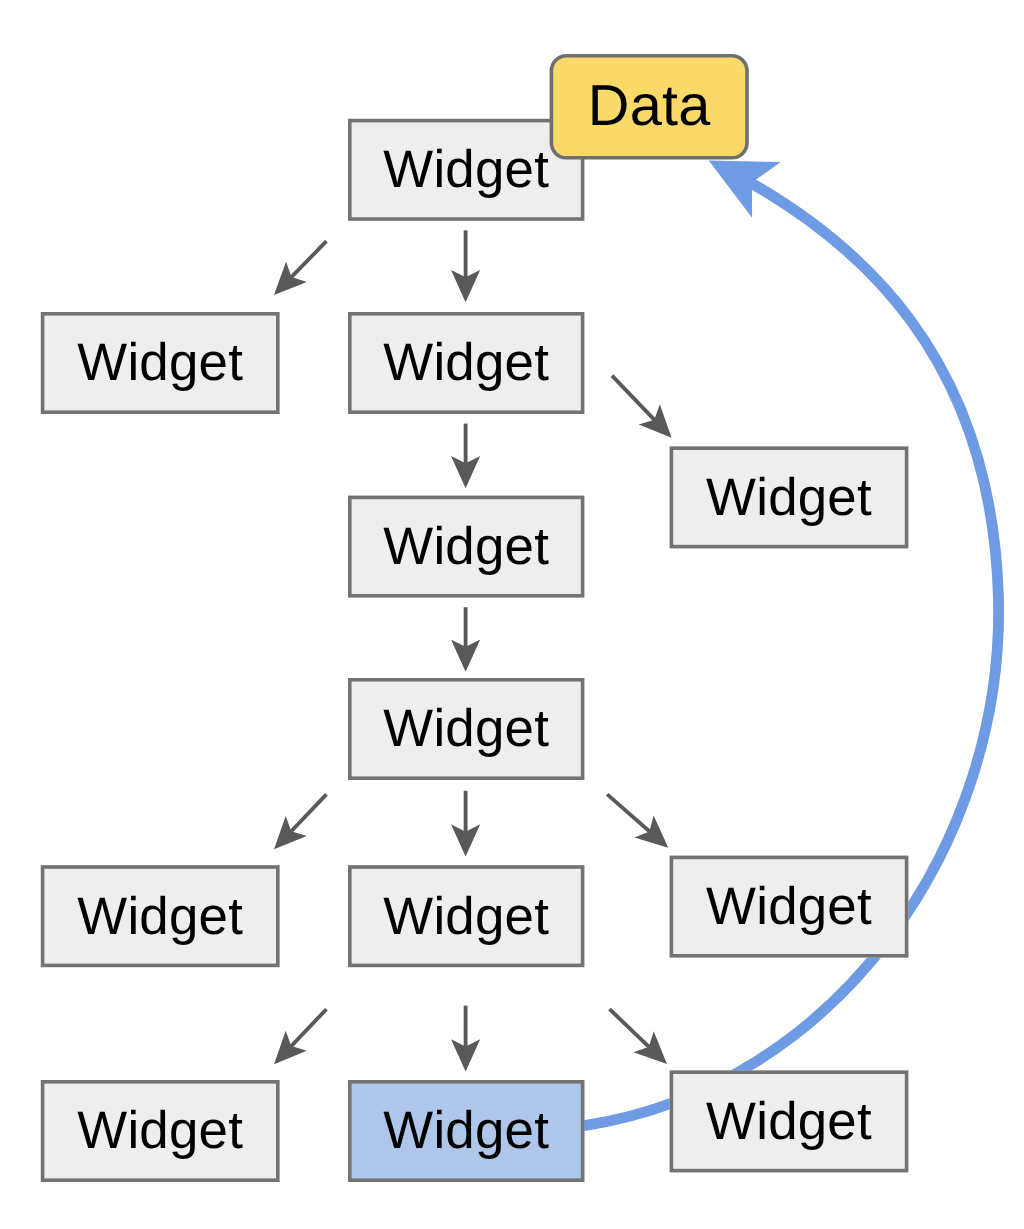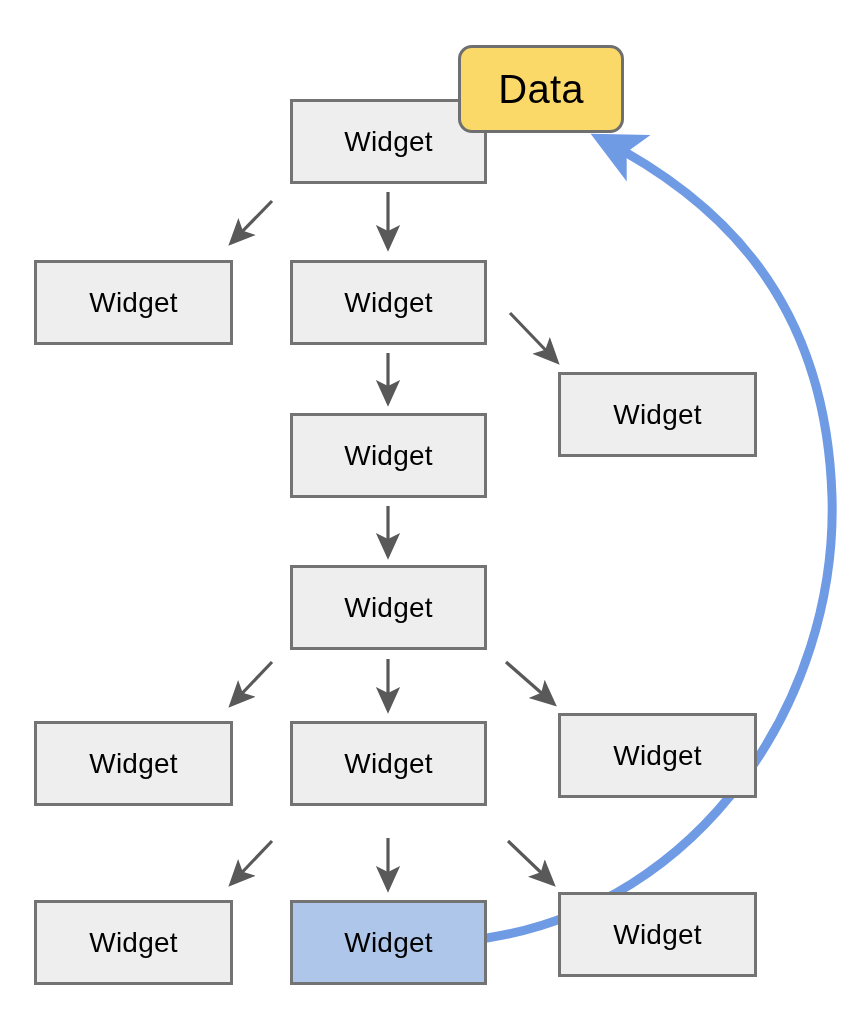--- a/index.html
+++ b/index.html
@@ -32,32 +32,32 @@
     align-items: center;
     justify-content: center;
     font-family: "Liberation Sans", sans-serif;
     color: #000000;
     white-space: nowrap;
     letter-spacing: 0.2px;
   }
   .node.widget {
     background: #eeeeee;
     border: 3px solid #737373;
-    font-size: 28px;
+    font-size: 44px;
     line-height: 1;
   }
   .node.widget.selected {
     background: #aec6e9;
     border: 3px solid #737373;
   }
   .node.data {
     background: #fbd969;
     border: 3px solid #6f6f6f;
     border-radius: 14px;
-    font-size: 40px;
+    font-size: 48px;
     line-height: 1;
     z-index: 5;
   }
 </style>
 </head>
 <body>
 
 <div id="canvas">
 
   <svg id="edge-layer" viewBox="0 0 853 1024" width="853" height="1024" xmlns="http://www.w3.org/2000/svg">

